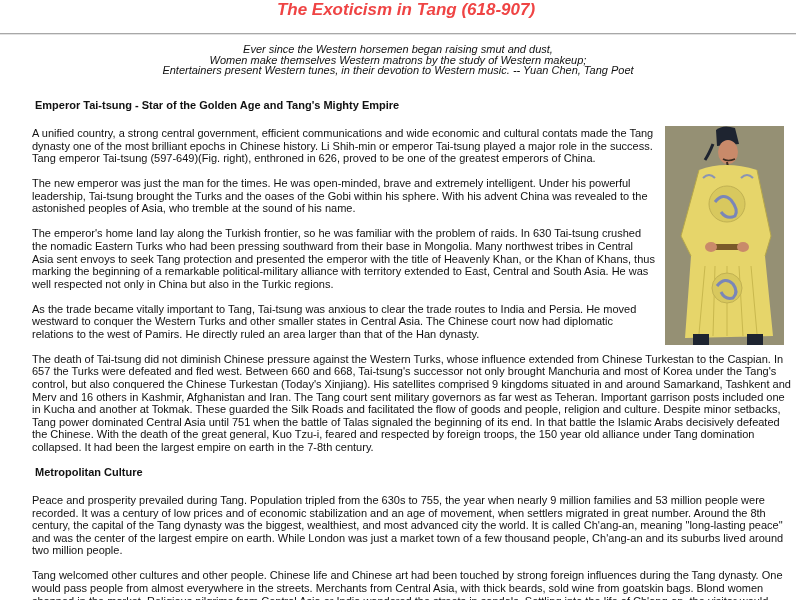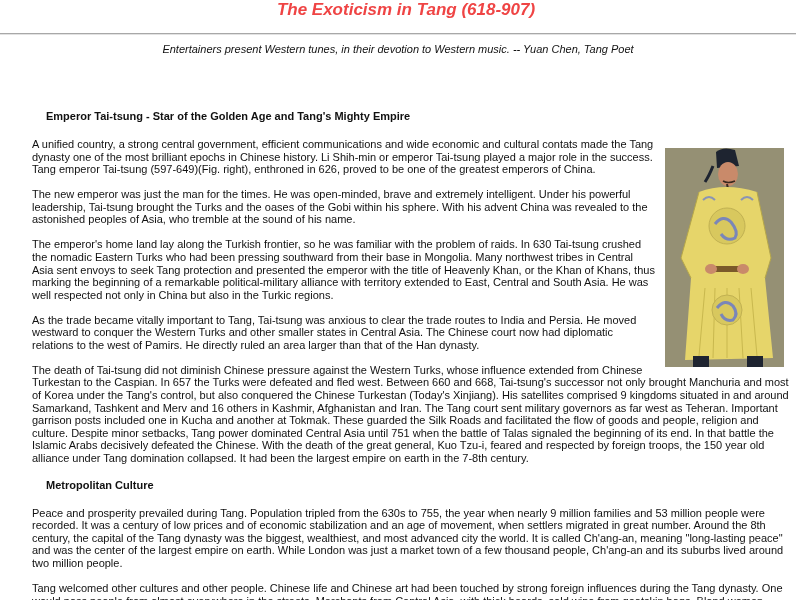--- a/index.html
+++ b/index.html
@@ -24,39 +24,41 @@
       position: absolute; top: 44px; left: 0; width: 796px;
       text-align: center; font-style: italic;
       font-size: 11px; line-height: 10.5px; color: #111;
     }
     .poem div { white-space: nowrap; }
     .content {
       position: absolute; top: 96px; left: 32px; width: 760px;
       font-size: 11px; line-height: 12.6px;
     }
     .section-heading {
-      font-weight: bold; font-size: 11px; line-height: 12px; margin: 14px;
+      font-weight: bold; font-size: 11px; line-height: 12px; margin: 3px;
     }
     .para { margin: 0 0 12.4px 0; }
     .para.first { margin-top: 16px; }
     .figure {
       float: right; width: 119px; height: 219px;
       margin: 12px 8px 4px 10px;
       background: #8e8a70;
       position: relative; overflow: hidden;
     }
     .figure svg { display: block; }
   </style>
 </head>
 <body>
 
 <div class="title">The Exoticism in Tang (618-907)</div>
 <div class="rule"></div>
 
 <div class="poem">
+  <div>Ever since the Western horsemen began raising smut and dust,</div>
+  <div>Women make themselves Western matrons by the study of Western makeup;</div>
   <div>Entertainers present Western tunes, in their devotion to Western music. -- Yuan Chen, Tang Poet</div>
 </div>
 
 <div class="content">
 
   <div>
     <h3 class="section-heading">Emperor Tai-tsung - Star of the Golden Age and Tang's Mighty Empire</h3>
     <div class="figure">
       <svg width="119" height="219" viewBox="0 0 119 219" xmlns="http://www.w3.org/2000/svg">
         <rect x="0" y="0" width="119" height="219" fill="#8e8a70"></rect>

